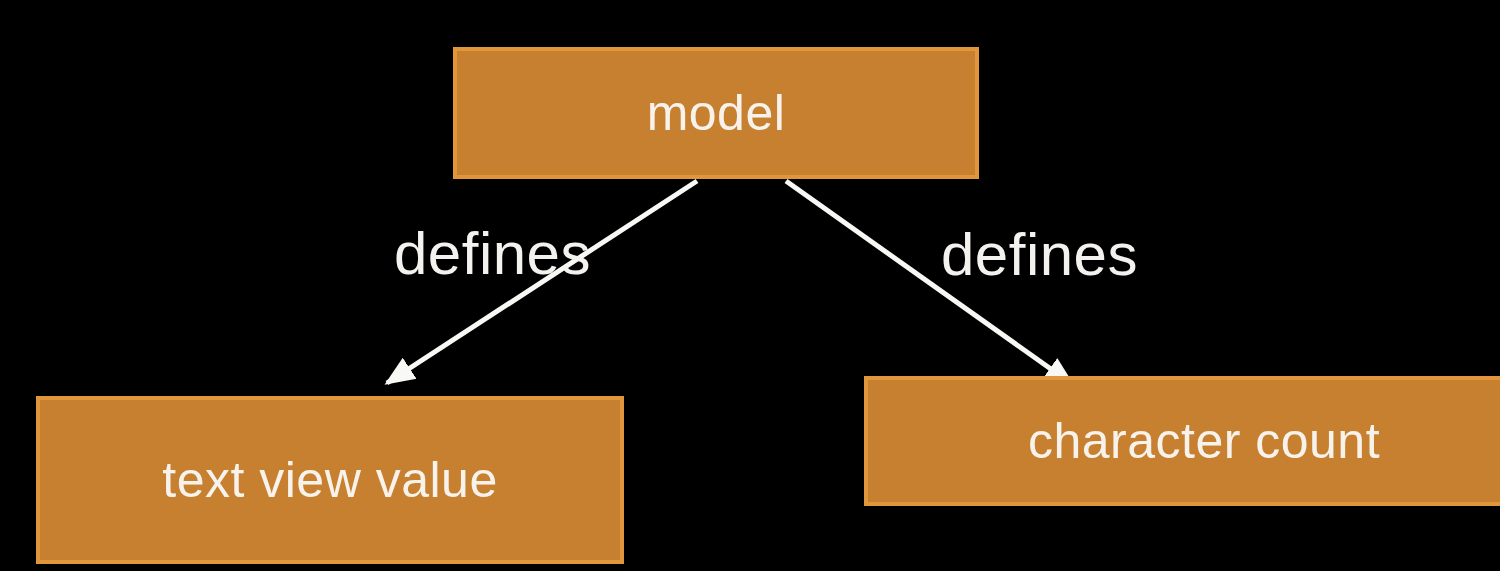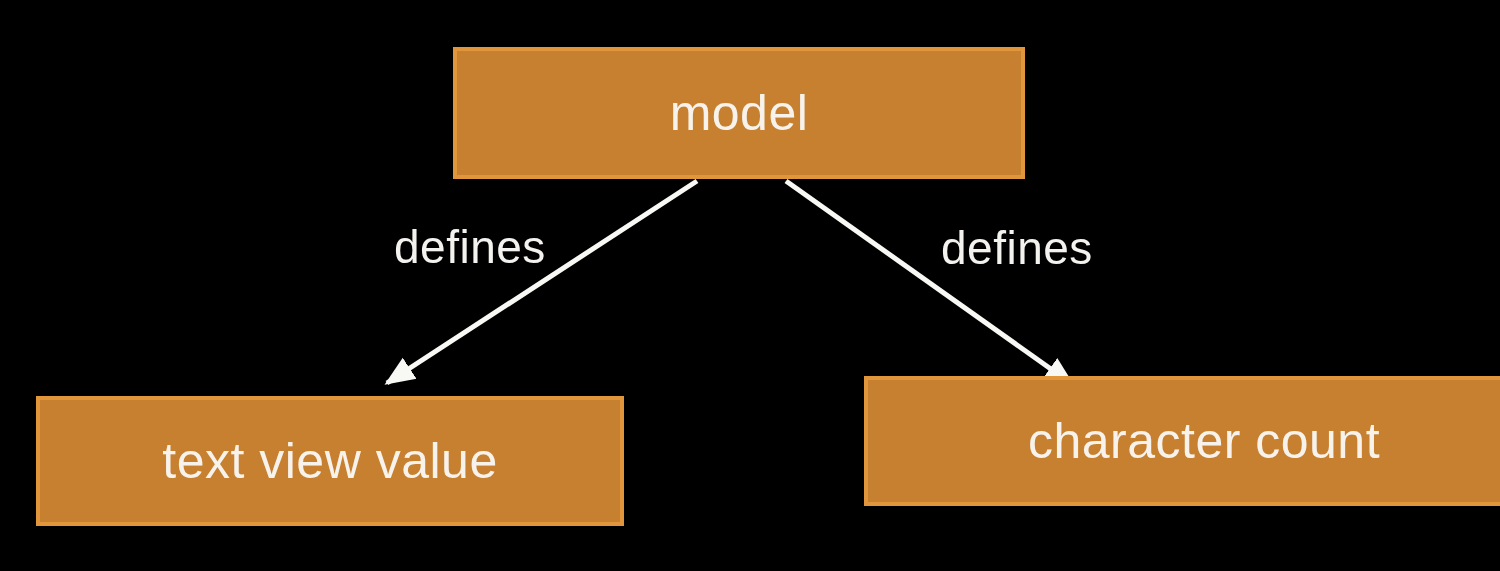--- a/index.html
+++ b/index.html
@@ -32,40 +32,40 @@
     align-items: center;
     justify-content: center;
     color: var(--node-text, #f7f3ec);
     font-size: 50px;
     letter-spacing: 0.5px;
     white-space: nowrap;
   }
   #node-model {
     left: 453px;
     top: 47px;
-    width: 572px;
+    width: 526px;
     height: 132px;
   }
   #node-text-view-value {
     left: 36px;
     top: 396px;
     width: 588px;
-    height: 130px;
+    height: 168px;
   }
   #node-character-count {
     left: 864px;
     top: 376px;
     width: 680px;
     height: 130px;
     justify-content: center;
   }
   .edge-label {
     position: absolute;
     color: var(--label-text, #f4f2ee);
-    font-size: 46px;
+    font-size: 60px;
     line-height: 1;
     letter-spacing: 0.5px;
     white-space: nowrap;
   }
   #label-defines-left  { left: 394px; top: 224px; }
   #label-invalidates   { left: 201px; top: 284px; }
   #label-defines-right { left: 941px; top: 225px; }
 </style>
 </head>
 <body>

